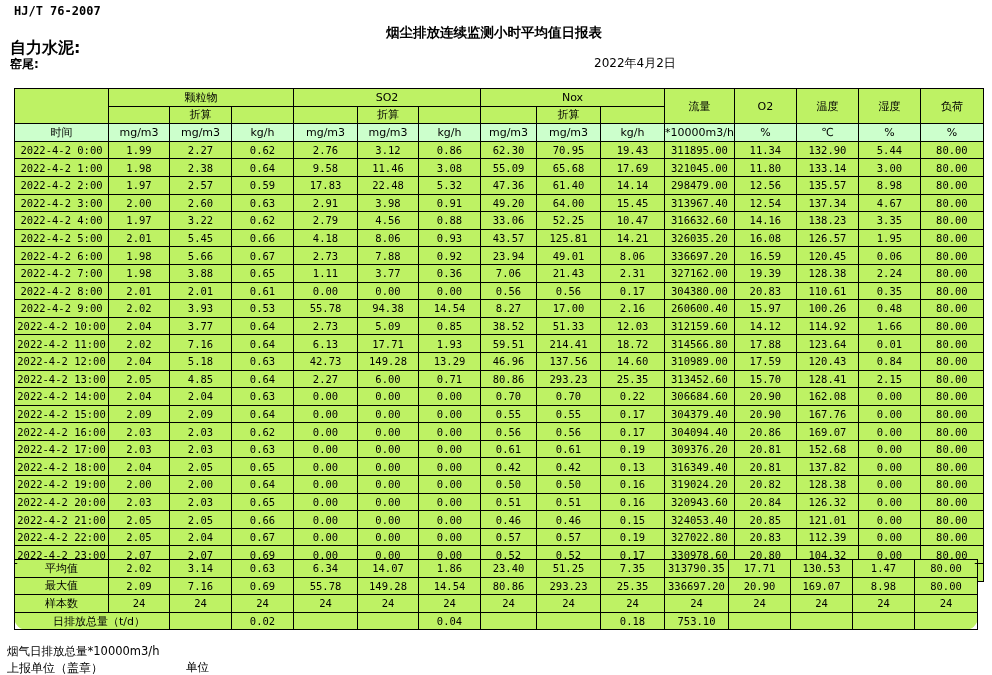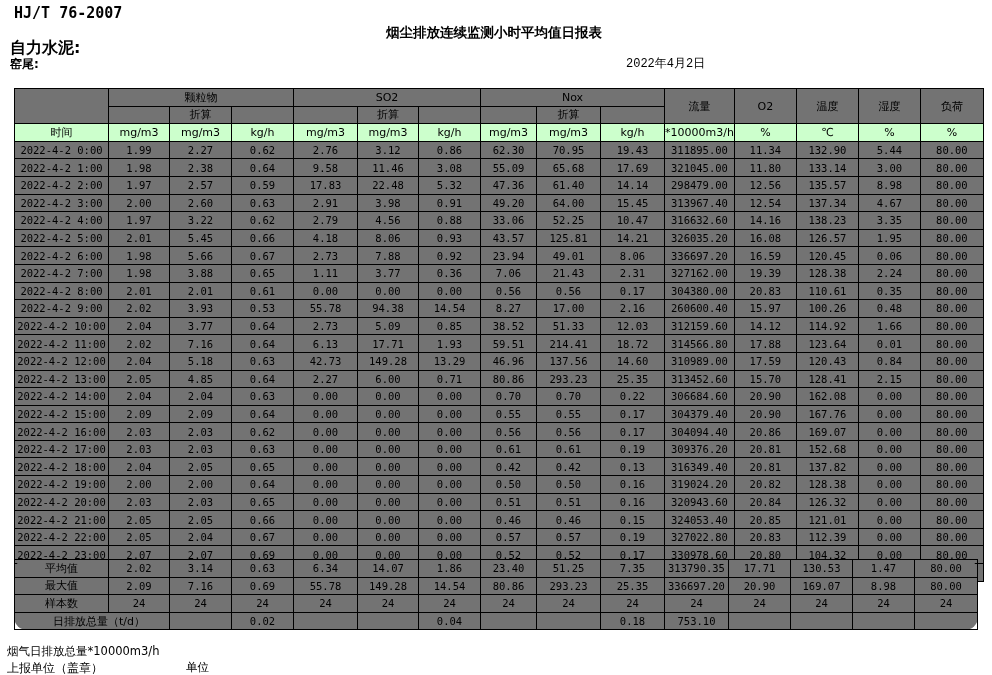--- a/index.html
+++ b/index.html
@@ -2,26 +2,26 @@
 <html><head>
 <meta charset="utf-8">
 <style>
   html,body{margin:0;padding:0;}
   body{
     width:992px;height:675px;background:#ffffff;color:#000;
     font-family:"DejaVu Sans","Liberation Sans",sans-serif;
     position:relative;overflow:hidden;
   }
   .abs{position:absolute;white-space:nowrap;}
-  .code{left:14px;top:4px;font-size:15px;font-weight:bold;font-family:"DejaVu Sans Mono",monospace;}
+  .code{left:14px;top:4px;font-size:12px;font-weight:bold;font-family:"DejaVu Sans Mono",monospace;}
   .title{left:0;top:24px;width:988px;text-align:center;font-size:13.5px;font-weight:bold;}
   .company{left:10px;top:38px;font-size:16px;font-weight:bold;}
   .location{left:10px;top:56px;font-size:12px;font-weight:bold;}
-  .date{left:626px;top:55px;font-size:12px;font-family:Liberation Mono, monospace;}
-  table{border-collapse:collapse;table-layout:fixed;position:absolute;left:14px;background:#737373;}
+  .date{left:594px;top:55px;font-size:12px;}
+  table{border-collapse:collapse;table-layout:fixed;position:absolute;left:14px;background:#bef264;}
   td{
     border:1px solid #000;text-align:center;vertical-align:middle;
     font-size:10.5px;height:16.6px;padding:0;overflow:hidden;white-space:nowrap;
     font-family:"DejaVu Sans Mono","DejaVu Sans",monospace;
   }
   .hdr td{font-family:"DejaVu Sans","Liberation Sans",sans-serif;font-size:11px;}
   .unit-row td{background:#ccffcc;}
   .t-main{top:88px;}
   .t-summary{top:559px;border-radius:13px;}
   td.label{font-family:"DejaVu Sans",sans-serif;font-size:11px;}

